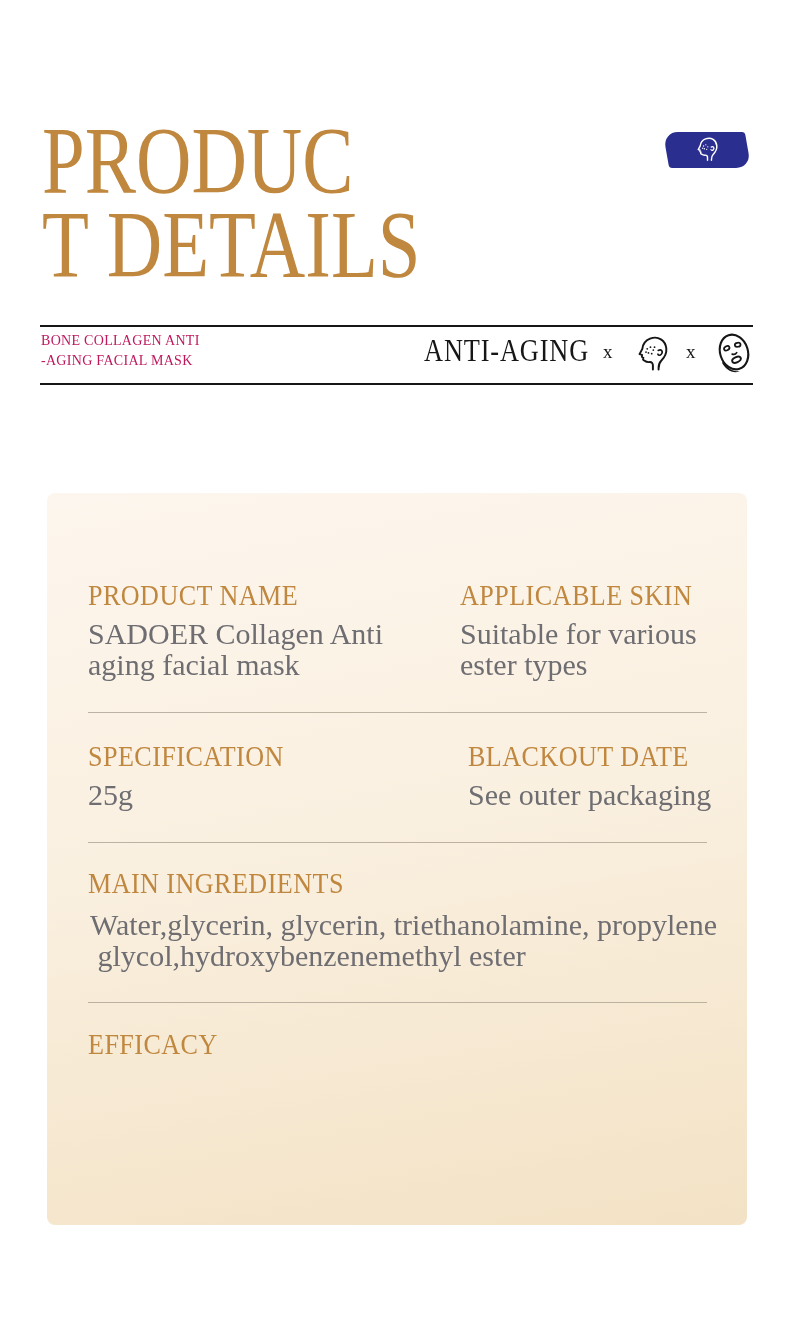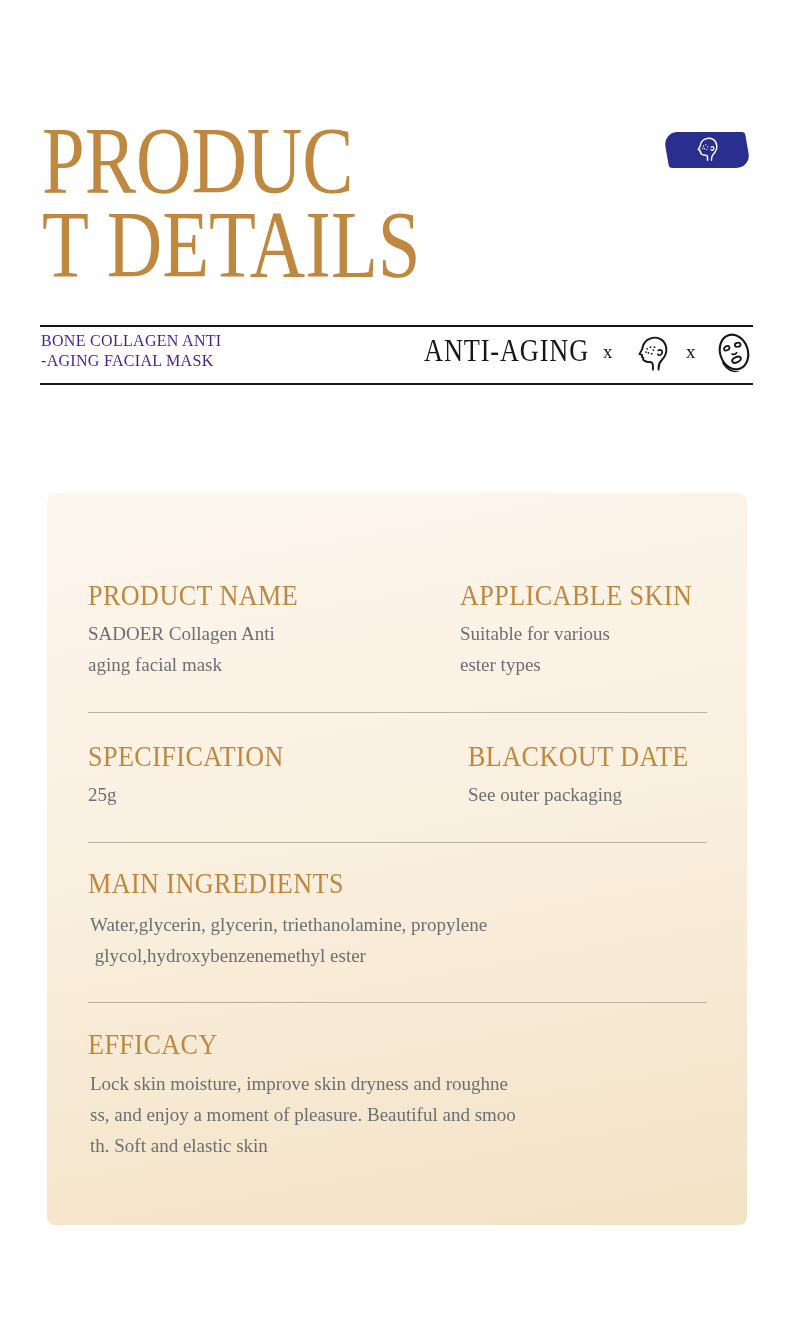--- a/index.html
+++ b/index.html
@@ -29,23 +29,23 @@
     transform:skewX(10deg);
     display:flex;align-items:center;justify-content:center;
   }
   .badge svg{transform:skewX(-10deg);}
   
   .rule{position:absolute;left:40px;width:713px;height:2px;background:#161616;}
   .rule-top{top:325px;}
   .rule-bottom{top:383px;}
   .product-line{
     position:absolute;left:41px;top:331px;
-    font-size:16px;line-height:19.5px;
+    font-size:14px;line-height:19.5px;
     letter-spacing:0.3px;
-    color:#4c1d95;
+    color:#be185d;
     white-space:pre;
   }
   .tagline{
     position:absolute;left:424px;top:335px;
     font-size:31px;line-height:31px;
     letter-spacing:1px;
     color:#161616;
     transform:scaleX(0.85);
     transform-origin:left top;
     white-space:pre;
@@ -70,21 +70,21 @@
     position:absolute;
     font-size:29px;line-height:30px;
     color:#c0873f;
     letter-spacing:0.5px;
     transform:scaleX(0.9);
     transform-origin:left top;
     white-space:pre;
   }
   .card .value{
     position:absolute;
-    font-size:19px;line-height:31px;
+    font-size:30px;line-height:31px;
     color:#6e6d72;
     white-space:pre;
   }
   .card .divider{
     position:absolute;left:41px;
     width:619px;height:1px;
     background:#a89d8d;opacity:0.75;
   }
   
   .lbl-product{left:41px;top:87px;}
@@ -182,19 +182,16 @@
 
     <div class="divider div-2"></div>
 
     <div class="label lbl-ingredients">MAIN INGREDIENTS</div>
     <div class="value val-ingredients">Water,glycerin, glycerin, triethanolamine, propylene
  glycol,hydroxybenzenemethyl ester</div>
 
     <div class="divider div-3"></div>
 
     <div class="label lbl-efficacy">EFFICACY</div>
-    <div class="value val-efficacy">Lock skin moisture, improve skin dryness and roughne
-ss, and enjoy a moment of pleasure. Beautiful and smoo
-th. Soft and elastic skin</div>
 
   </div>
 
 </div>
 
 </body></html>

